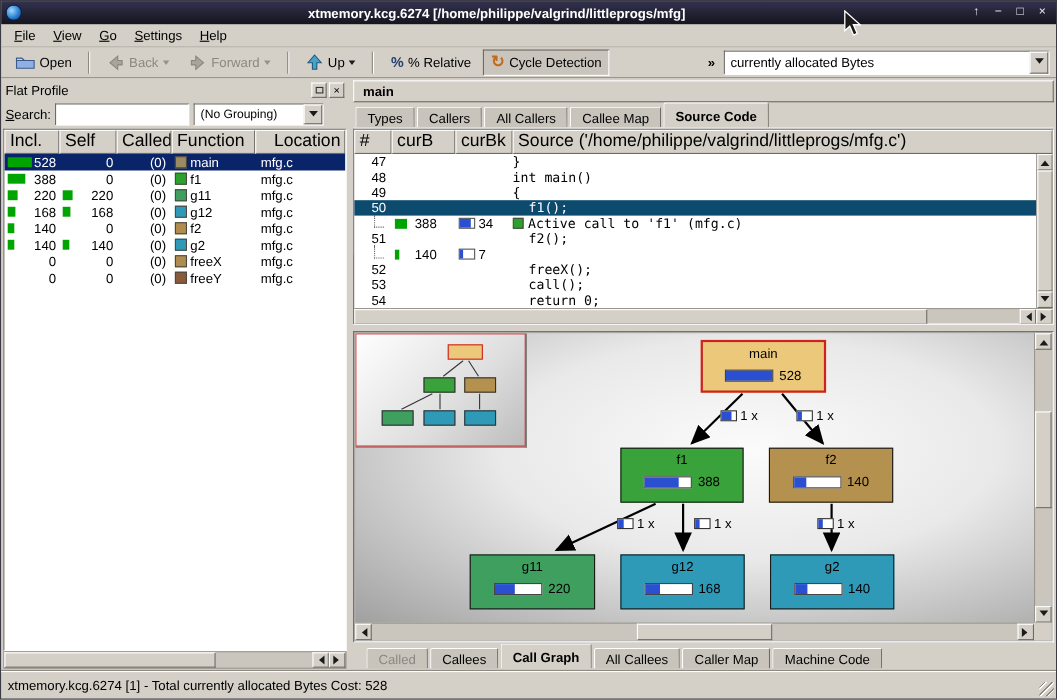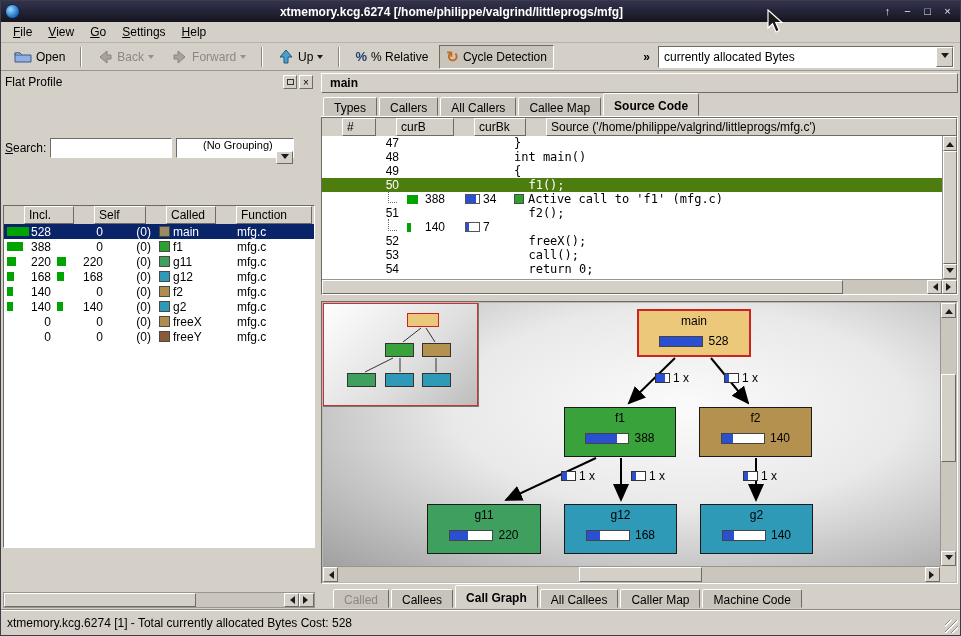--- a/index.html
+++ b/index.html
@@ -31,32 +31,32 @@
 .tri-d.dis { border-top-color:#979289; }
 .combo { display:flex; align-items:center; height:22px; background:#fff; border:1px solid; border-color:#6e6a64 #fff #fff #6e6a64; padding-left:5px; }
 .combo .combo-btn { margin-left:auto; width:17px; height:100%; background:#d4d0c8; border:1px solid; border-color:#fff #6e6a64 #6e6a64 #fff; display:flex; align-items:center; justify-content:center; }
 .pct-icon { font-weight:bold; color:#24406e; font-size:13px; }
 .cycle-icon { color:#c56a18; font-weight:bold; font-size:15px; line-height:1; }
 
 
 .content { flex:1; display:flex; overflow:hidden; }
 
 
-.dock { width:314px; flex:0 0 314px; display:flex; flex-direction:column; padding:2px 0 2px 2px;gap:44px; }
+.dock { width:314px; flex:0 0 314px; display:flex; flex-direction:column; padding:2px 0 2px 2px; }
 .dock-header { height:18px; display:flex; align-items:center; padding:0 2px; }
 .dock-title { flex:1; font-size:12px; }
 .dock-btn { width:14px; height:14px; margin-left:2px; display:flex; align-items:center; justify-content:center; font-size:10px; border:1px solid; border-color:#fff #6e6a64 #6e6a64 #fff; background:#d4d0c8; }
 .mini-sq { width:7px; height:6px; border:1px solid #333; display:inline-block; }
 .search-row { height:26px; display:flex; align-items:center; gap:4px; padding:2px 2px; }
 .search-input { width:122px; height:20px; background:#fff; border:1px solid; border-color:#6e6a64 #fff #fff #6e6a64; font:12px "Liberation Sans",sans-serif; padding:0 3px; }
-.group-combo { width:118px; height:20px; font-size:12px;flex-direction:column; }
+.group-combo { width:118px; height:20px; font-size:12px; }
 
 .fp-table { flex:1; background:#fff; border:1px solid; border-color:#6e6a64 #fff #fff #6e6a64; overflow:hidden; display:flex; flex-direction:column; }
 .fp-head { display:flex; flex:0 0 18px; background:#d4d0c8; }
-.hcell { border:1px solid; border-color:#fff #6e6a64 #6e6a64 #fff; padding:1px 4px; font-size:12px; overflow:hidden; white-space:nowrap;margin-left:20px; }
+.hcell { border:1px solid; border-color:#fff #6e6a64 #6e6a64 #fff; padding:1px 4px; font-size:16px; overflow:hidden; white-space:nowrap; }
 .w-incl { width:50px; flex:0 0 50px; } .w-self { width:52px; flex:0 0 52px; } .w-called { width:50px; flex:0 0 50px; } .w-func { width:76px; flex:0 0 76px; } .w-loc { flex:1;padding-left:16px; }
 .fp-row { display:flex; height:15px; align-items:center; font-size:12px; }
 .fp-row.sel { background:#0a246a; color:#fff; }
 .fc { overflow:hidden; white-space:nowrap; display:flex; align-items:center; }
 .fc-incl,.fc-self { justify-content:space-between; padding:0 3px; }
 .fc-called { justify-content:flex-end; padding-right:5px; }
 .fc-func { gap:3px; padding-left:3px; }
 .fc-loc { padding-left:5px; }
 .minibar { width:22px; height:9px; display:inline-block; }
 .minibar i { display:block; height:9px; background:#00a400; }
@@ -83,22 +83,22 @@
 .tab.active { background:#d4d0c8; height:23px; padding-top:5px; font-weight:bold; }
 .tab.disabled { color:#8c8880; }
 
 
 .src-panel { height:178px; flex:0 0 178px; background:#fff; border:1px solid; border-color:#6e6a64 #fff #fff #6e6a64; display:flex; flex-direction:column; overflow:hidden; }
 .src-head { display:flex; flex:0 0 18px; background:#d4d0c8; }
 .sw-line { width:34px; flex:0 0 34px; } .sw-curb { width:58px; flex:0 0 58px; } .sw-curbk { width:52px; flex:0 0 52px; } .sw-src { flex:1; }
 .src-body { flex:1; display:flex; }
 .src-rows { flex:1; font-family:"DejaVu Sans Mono",monospace; font-size:12px; }
 .src-row { display:flex; height:14px; align-items:center; }
-.src-row.sel { background:#4d7c0f; color:#fff; }
-.c-line { width:34px; flex:0 0 34px; text-align:right; padding-right:5px; font-family:"Liberation Sans",sans-serif; display:flex; justify-content:flex-end; align-items:center;margin-left:48px; }
+.src-row.sel { background:#0c4a6e; color:#fff; }
+.c-line { width:34px; flex:0 0 34px; text-align:right; padding-right:5px; font-family:"Liberation Sans",sans-serif; display:flex; justify-content:flex-end; align-items:center; }
 .c-curb,.c-curbk { display:flex; align-items:center; gap:3px; padding-left:3px; font-family:"Liberation Sans",sans-serif; }
 .c-curb { width:58px; flex:0 0 58px; } .c-curbk { width:52px; flex:0 0 52px; }
 .c-src { flex:1; white-space:pre; display:flex; align-items:center; gap:4px; overflow:hidden; }
 .sbar { width:15px; height:9px; display:inline-block; }
 .sbar i { display:block; height:9px; background:#00a400; }
 .sbar.blue { border:1px solid #555; background:#fff; height:10px; }
 .sbar.blue i { height:8px; background:#2a4fd0; }
 .tree { width:9px; height:12px; border-left:1px dotted #666; border-bottom:1px dotted #666; margin-right:2px; margin-bottom:5px; }
 .vscroll-thin { width:15px; flex:0 0 15px; background:#cac6be; border-left:1px solid #9a968e; display:flex; flex-direction:column; }
 .vscroll-thin .sb-btn { width:auto; height:15px; flex:0 0 15px; }

